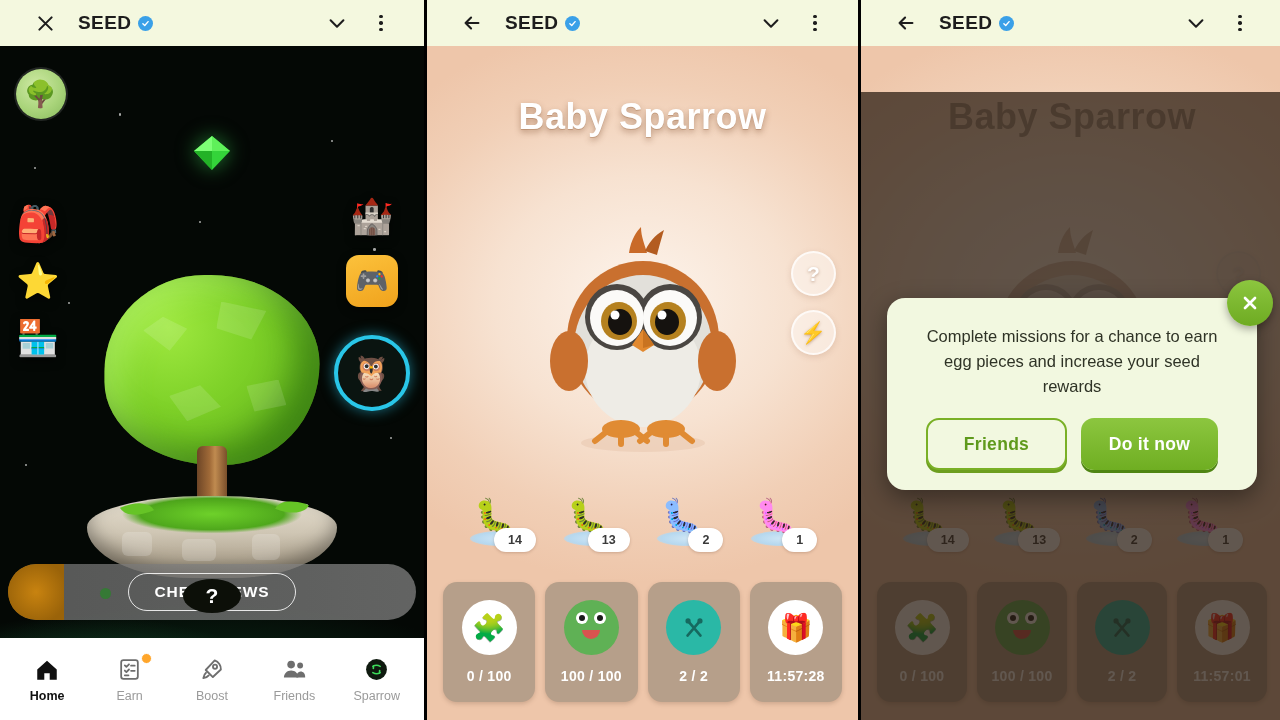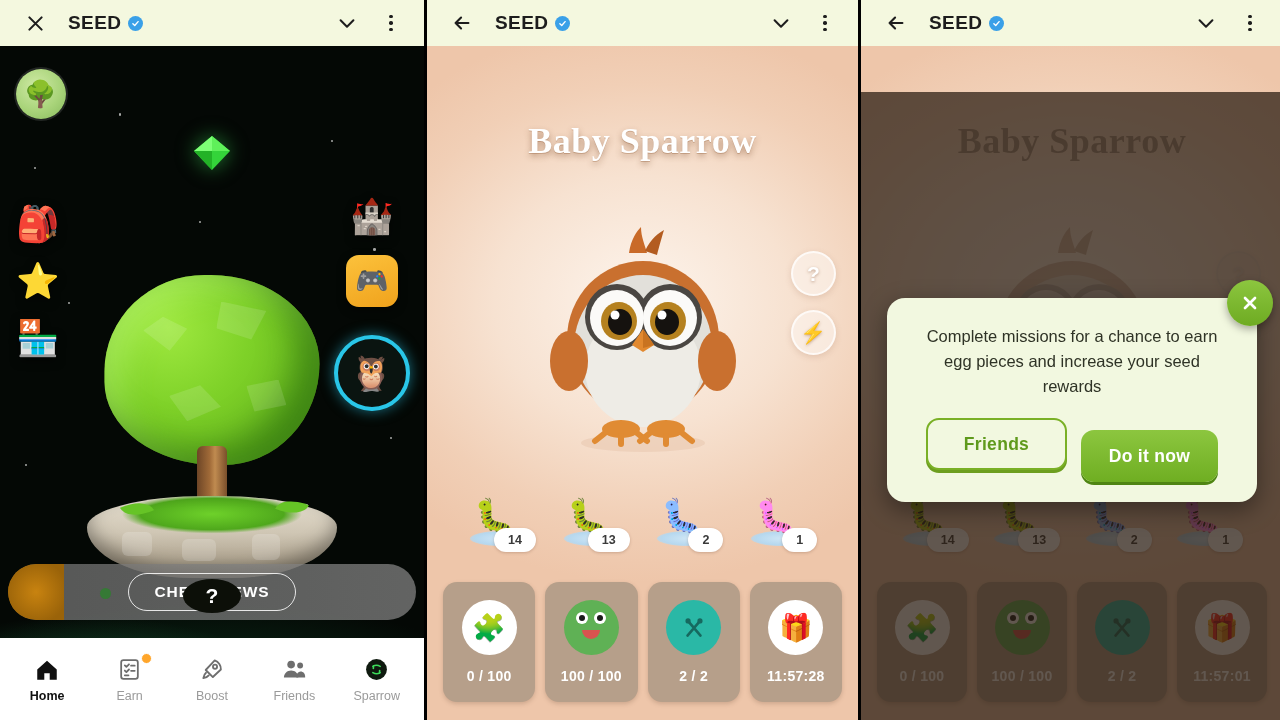--- a/index.html
+++ b/index.html
@@ -13,21 +13,21 @@
   
   .panel { position:relative; height:720px; overflow:hidden; flex:0 0 auto; }
   #panel-home { width:424px; }
   .gap { width:3px; height:720px; background:#000; flex:0 0 auto; }
   #panel-pet { width:431px; }
   #panel-modal { width:422px; }
 
   
   .app-header {
     position:relative; height:46px; background:#f4f8df;
-    display:flex; align-items:center; padding:0 20px;
+    display:flex; align-items:center; padding:0 30px;
   }
   .hdr-left-icon { width:30px; height:30px; display:flex; align-items:center; justify-content:center; cursor:pointer; }
   .hdr-title-wrap { display:flex; align-items:center; gap:7px; margin-left:18px; }
   .hdr-title { font-size:19px; font-weight:bold; color:#1d1d1d; letter-spacing:.4px; }
   .verified {
     width:15px; height:15px; border-radius:50%; background:#3aa0e8;
     display:flex; align-items:center; justify-content:center; flex:0 0 auto;
   }
   .verified svg { width:9px; height:9px; }
   .hdr-right { margin-left:auto; display:flex; align-items:center; gap:18px; }
@@ -182,22 +182,21 @@
   .pet-body {
     position:absolute; top:46px; left:0; right:0; bottom:0;
     background:
       radial-gradient(ellipse 330px 280px at 50% 38%, #fdf4ec 0%, #f7e2d1 45%, #f1cfb6 78%, #eec6aa 100%);
     overflow:hidden;
   }
   .pet-title {
     position:absolute; left:0; right:0; top:50px; text-align:center;
     font-size:36px; font-weight:bold; color:#fff; letter-spacing:.5px;
     text-shadow:0 3px 6px rgba(120,70,40,.45), 0 1px 0 rgba(160,110,70,.35);
-    font-family:Liberation Serif, serif;
-    margin-top:24px;
+    font-family:Liberation Sans, sans-serif;
   }
   .pet-art {
     position:absolute; left:50%; top:165px; transform:translateX(-50%);
     width:220px; height:250px;
   }
   .side-btns { position:absolute; right:22px; top:205px; display:flex; flex-direction:column; gap:14px; }
   .side-btn {
     width:45px; height:45px; border-radius:50%; cursor:pointer;
     background:rgba(255,255,255,.42); border:2px solid rgba(255,255,255,.72);
     display:flex; align-items:center; justify-content:center;
@@ -266,21 +265,20 @@
     display:flex; align-items:center; justify-content:center;
     font-size:17.5px; font-weight:bold; letter-spacing:.3px;
   }
   .btn-cancel {
     background:#f2f8e0; border:2.5px solid #7ab026; color:#5f9a1c;
     box-shadow:0 3px 0 #6d9e1f;
   }
   .btn-do {
     background:linear-gradient(180deg,#8cc63f 0%,#6fae22 100%); color:#fff;
     box-shadow:0 3px 0 #4f8513;
-    margin-top:12px;
   }
   .modal-close {
     position:absolute; right:-16px; top:-18px;
     width:46px; height:46px; border-radius:50%; cursor:pointer;
     background:linear-gradient(180deg,#8cc63f 0%,#6eab22 100%);
     display:flex; align-items:center; justify-content:center;
     box-shadow:0 3px 8px rgba(0,0,0,.35);
   }
   .modal-close svg { width:20px; height:20px; }
 

